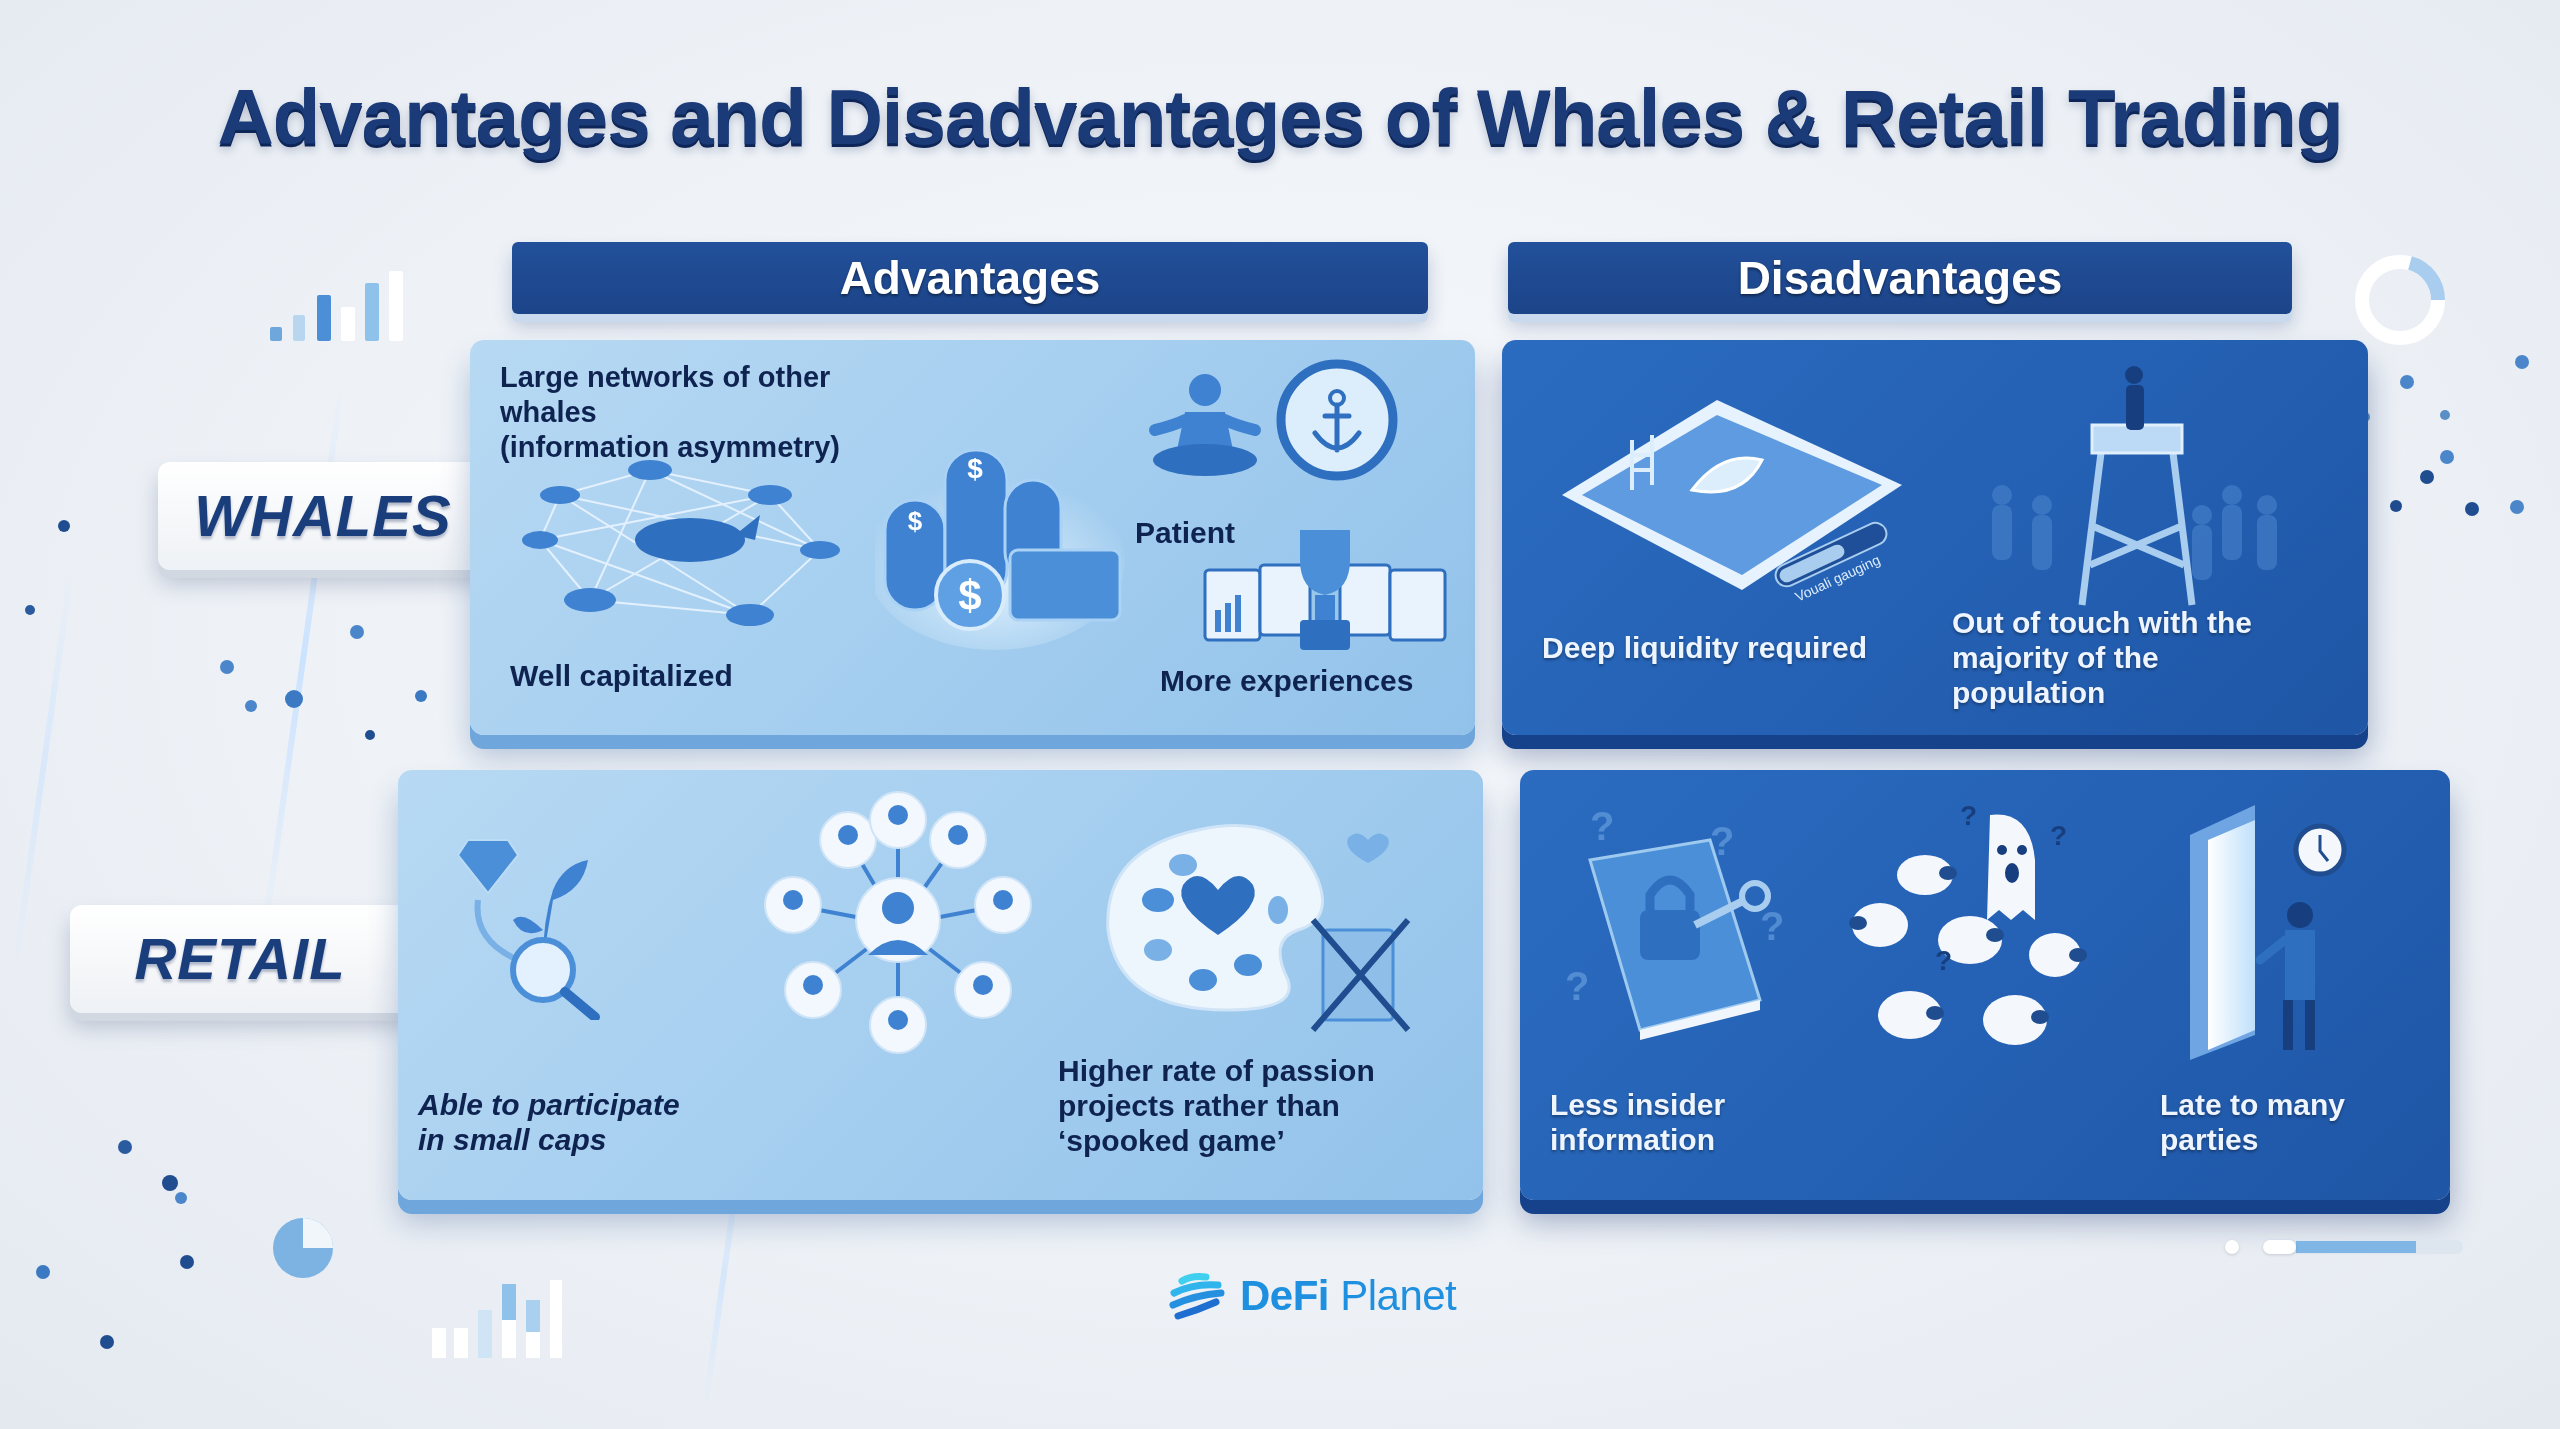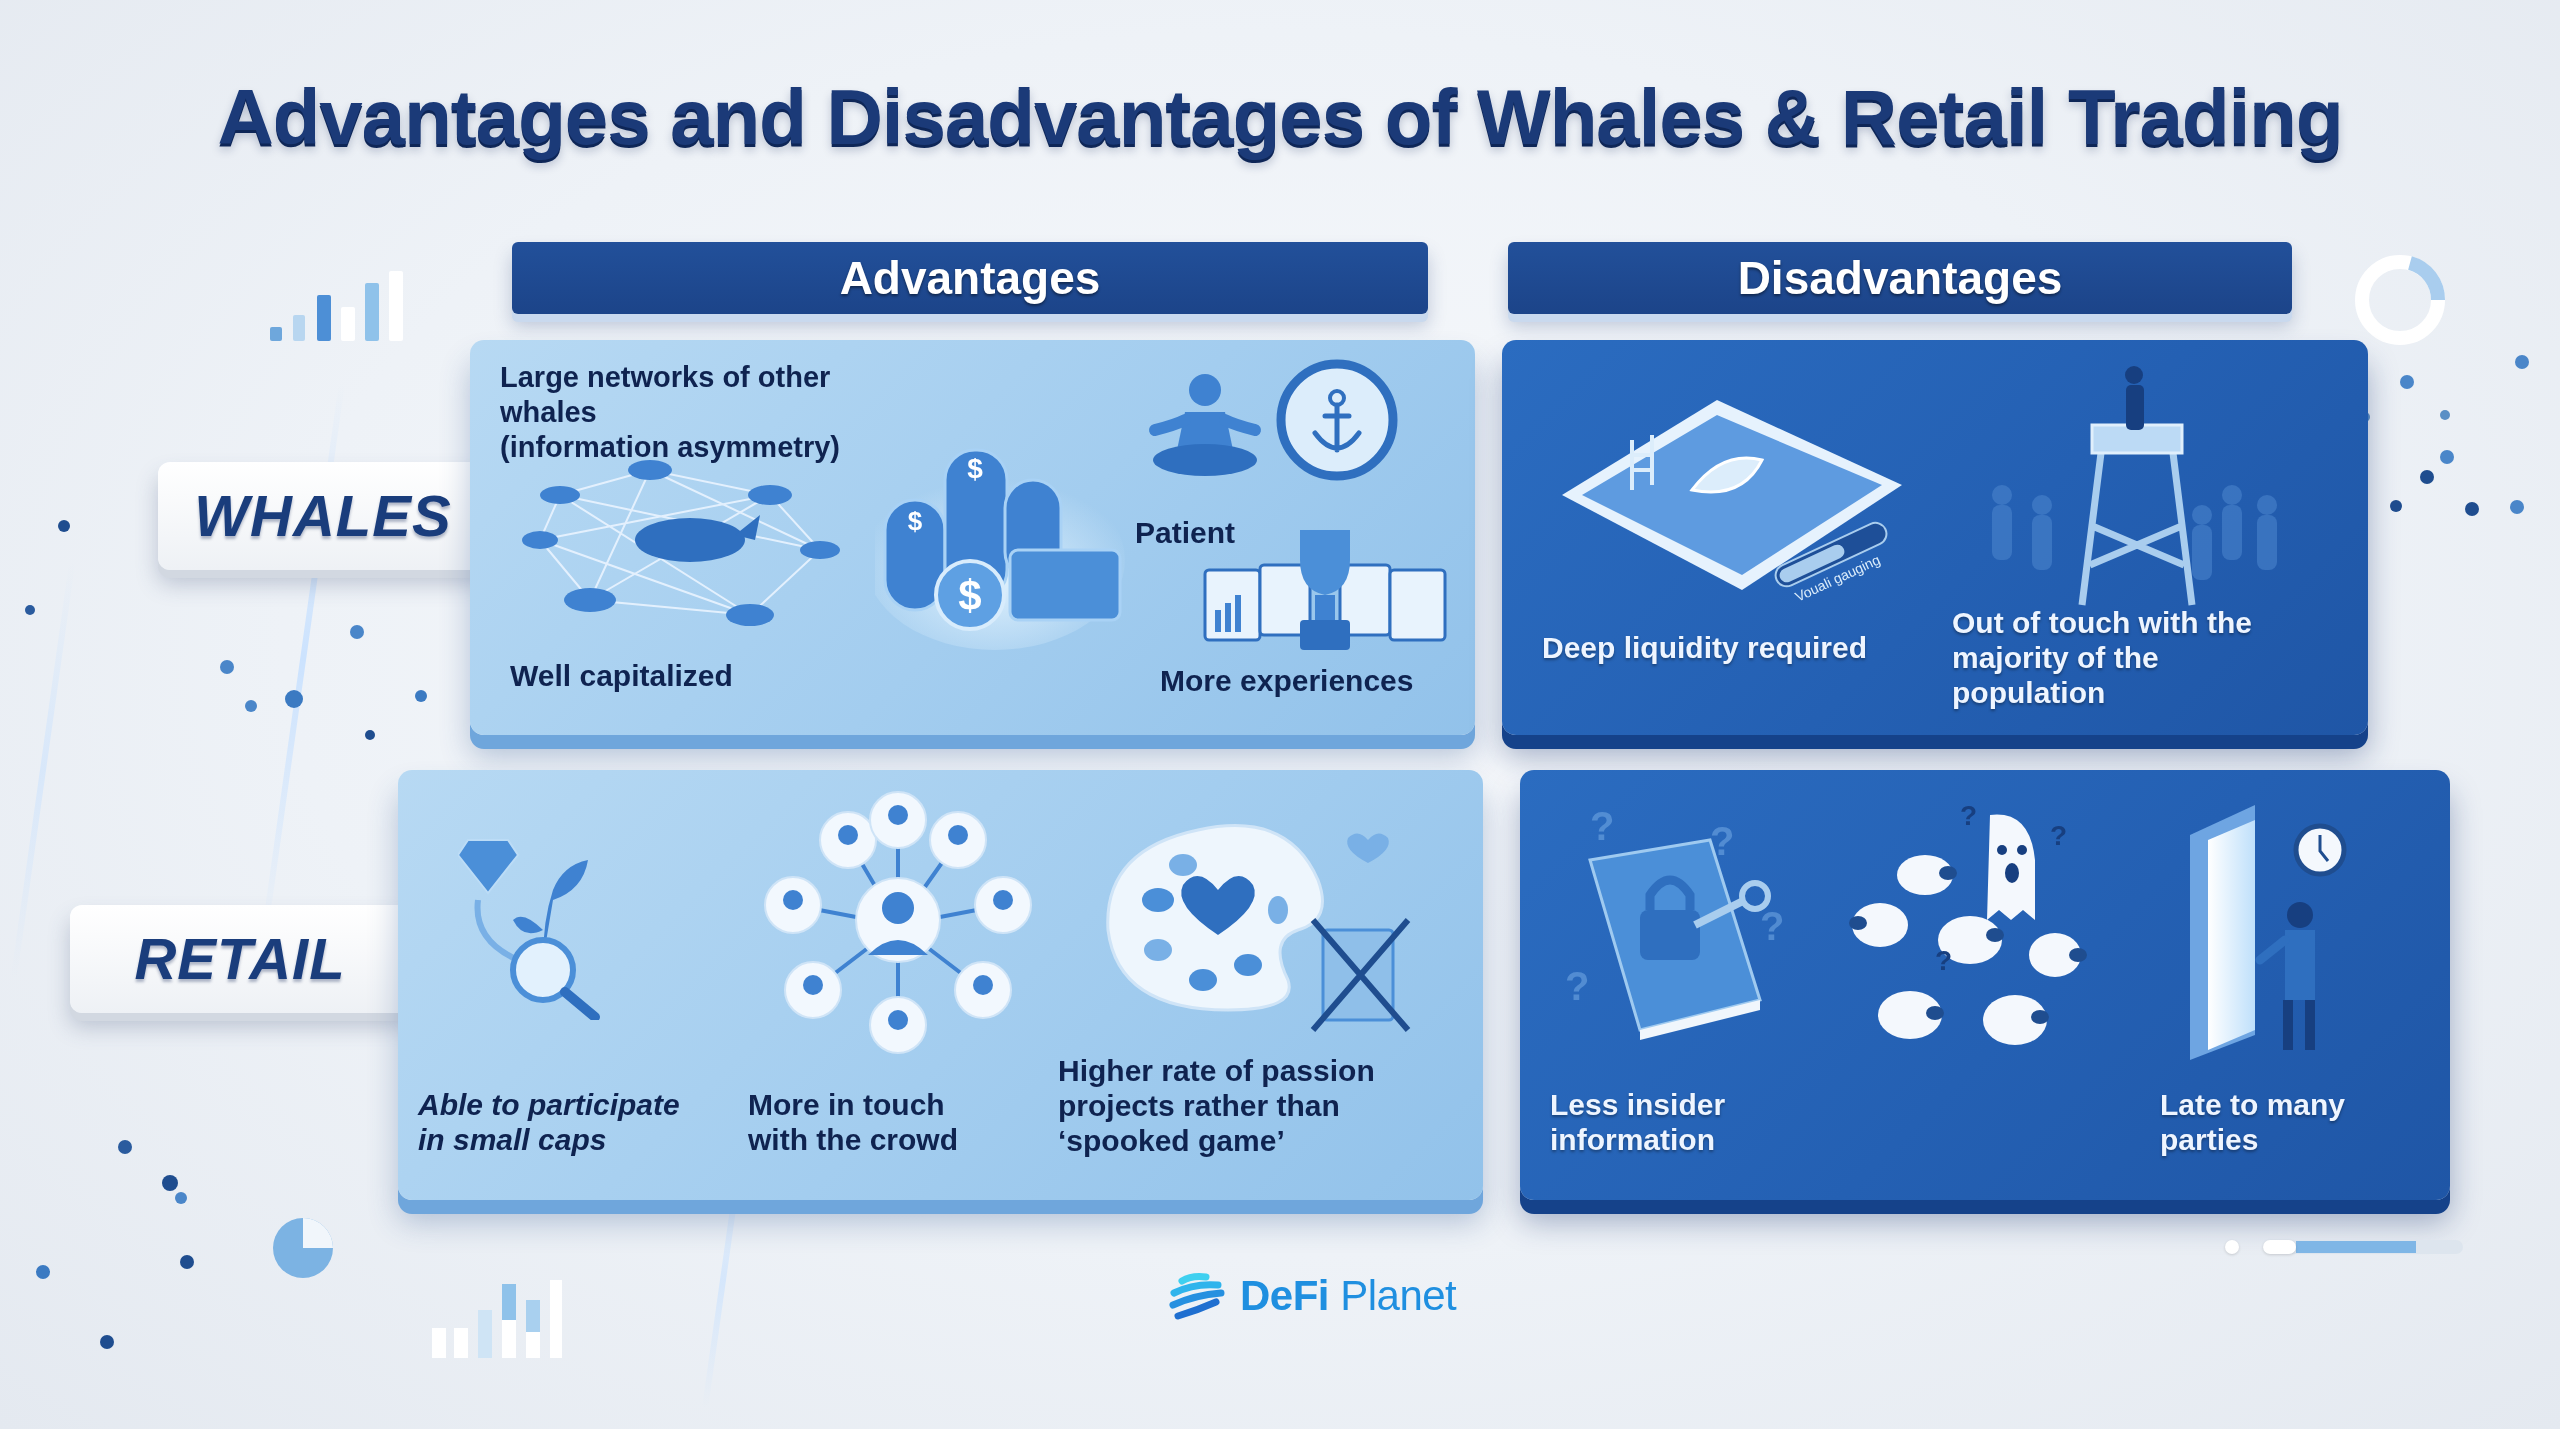--- a/index.html
+++ b/index.html
@@ -268,24 +268,20 @@
         <circle cx="205" cy="45" r="10"></circle>
       <circle cx="40" cy="110" r="10"></circle>
         <circle cx="250" cy="110" r="10"></circle>
       <circle cx="60" cy="195" r="10"></circle>
         <circle cx="230" cy="195" r="10"></circle>
         <circle cx="145" cy="230" r="10"></circle>
       <circle cx="145" cy="118" r="16"></circle>
         <path d="M115 165 q30 -30 60 0 z"></path>
     </g>
   </svg>
-  <div class="cap" style="left:350px;top:317px;width:300px;">
-    <div>More in touch</div>
-    <div>with the crowd</div>
-  </div>
   <svg class="icon" style="left:700px;top:30px;" width="330" height="240" viewBox="0 0 330 240">
     <path d="M100 30 q90 -20 120 50 q15 40 -20 50 q-30 10 -10 50 q10 30 -60 30 q-110 0 -120 -80 q-5 -80 90 -100 z" fill="#eef6fd" stroke="#cfe4f7" stroke-width="3"></path>
     <g fill="#4b8fd8">
         <ellipse cx="60" cy="100" rx="16" ry="12"></ellipse>
         <ellipse cx="85" cy="65" rx="14" ry="11" fill="#79b0e6"></ellipse>
         <ellipse cx="60" cy="150" rx="14" ry="11" fill="#79b0e6"></ellipse>
         <ellipse cx="105" cy="180" rx="14" ry="11"></ellipse>
         <ellipse cx="150" cy="165" rx="14" ry="11"></ellipse>
         <ellipse cx="180" cy="110" rx="10" ry="14" fill="#79b0e6"></ellipse>
       </g>

